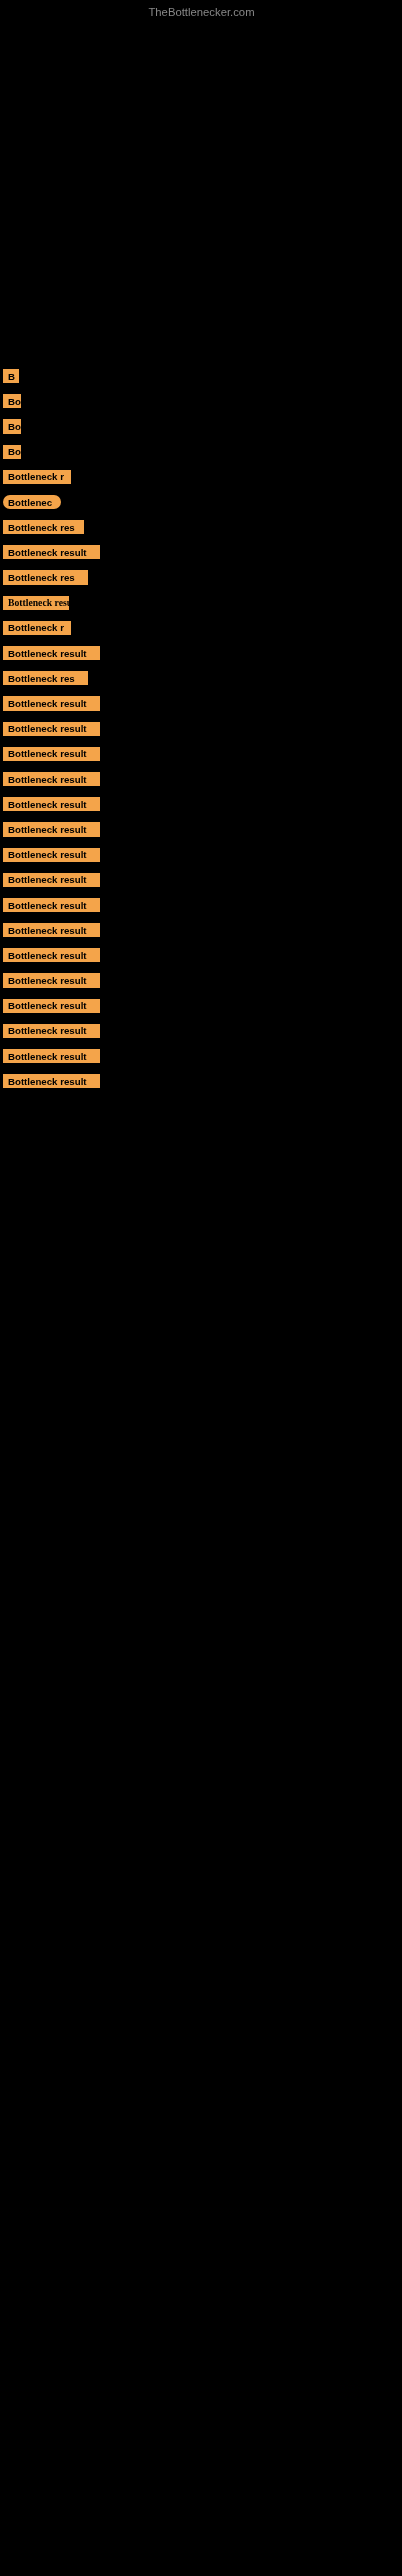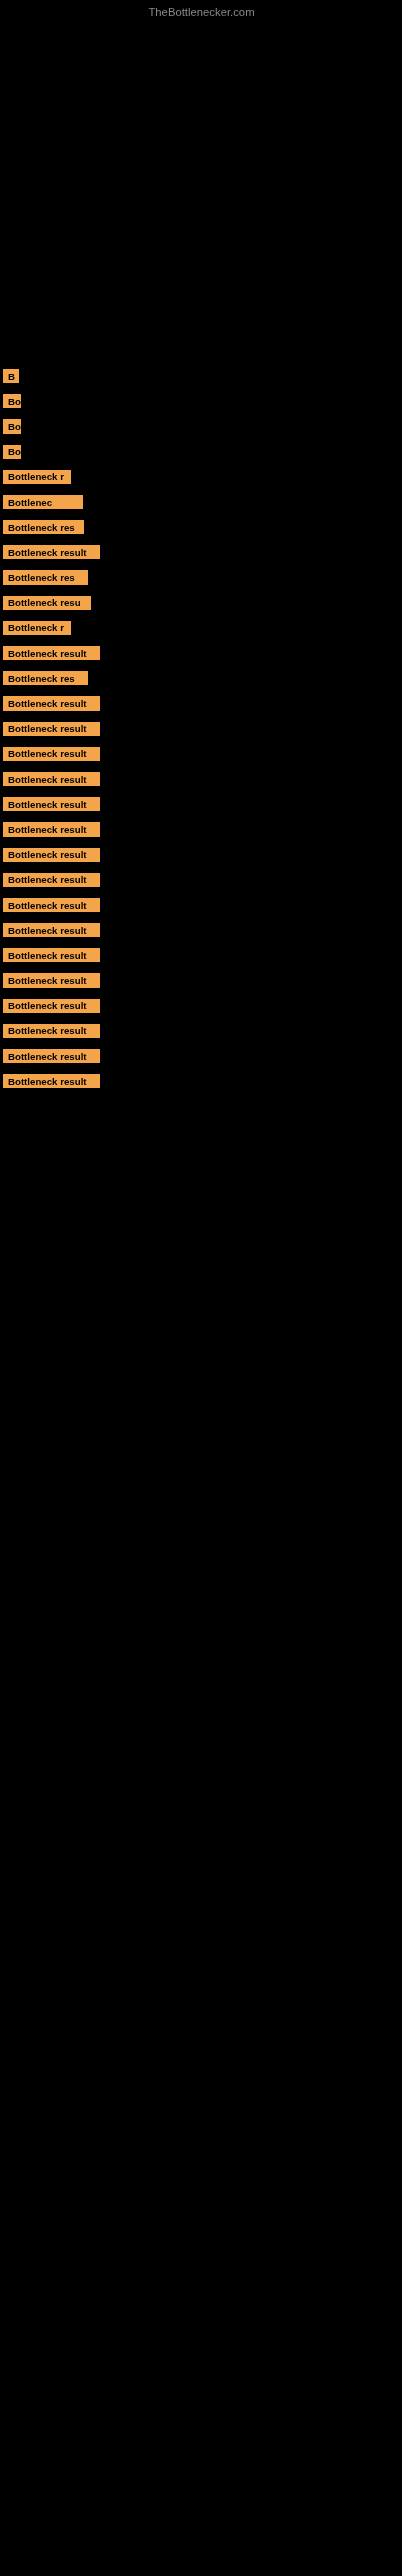--- a/index.html
+++ b/index.html
@@ -55,25 +55,25 @@
 
 <div class="chart-area">
 </div>
 
 <div class="results-section" id="results-container">
 <div class="result-row"><span class="bottleneck-label" style="width: 16px;">B</span></div>
     <div class="result-row"><span class="bottleneck-label" style="width: 17.7px;">Bo</span></div>
     <div class="result-row"><span class="bottleneck-label" style="width: 17.7px;">Bo</span></div>
     <div class="result-row"><span class="bottleneck-label" style="width: 17.7px;">Bo</span></div>
     <div class="result-row"><span class="bottleneck-label" style="width: 68px;">Bottleneck r</span></div>
-    <div class="result-row"><span class="bottleneck-label" style="width: 80px;">Bottlenec</span></div>
+    <div class="result-row"><span class="bottleneck-label" style="width: 58px; border-radius: 7px;">Bottlenec</span></div>
     <div class="result-row"><span class="bottleneck-label" style="width: 81px;">Bottleneck res</span></div>
     <div class="result-row"><span class="bottleneck-label" style="width: 97px;">Bottleneck result</span></div>
     <div class="result-row"><span class="bottleneck-label" style="width: 85px;">Bottleneck res</span></div>
-    <div class="result-row"><span class="bottleneck-label" style="width: 88px;">Bottleneck resu</span></div>
+    <div class="result-row"><span class="bottleneck-label" style="width: 66px; font-family: Liberation Serif, serif;">Bottleneck resu</span></div>
     <div class="result-row"><span class="bottleneck-label" style="width: 68px;">Bottleneck r</span></div>
     <div class="result-row"><span class="bottleneck-label" style="width: 97px;">Bottleneck result</span></div>
     <div class="result-row"><span class="bottleneck-label" style="width: 85px;">Bottleneck res</span></div>
     <div class="result-row"><span class="bottleneck-label" style="width: 97px;">Bottleneck result</span></div>
     <div class="result-row"><span class="bottleneck-label" style="width: 97px;">Bottleneck result</span></div>
     <div class="result-row"><span class="bottleneck-label" style="width: 97px;">Bottleneck result</span></div>
     <div class="result-row"><span class="bottleneck-label" style="width: 97px;">Bottleneck result</span></div>
     <div class="result-row"><span class="bottleneck-label" style="width: 97px;">Bottleneck result</span></div>
     <div class="result-row"><span class="bottleneck-label" style="width: 97px;">Bottleneck result</span></div>
     <div class="result-row"><span class="bottleneck-label" style="width: 97px;">Bottleneck result</span></div>

